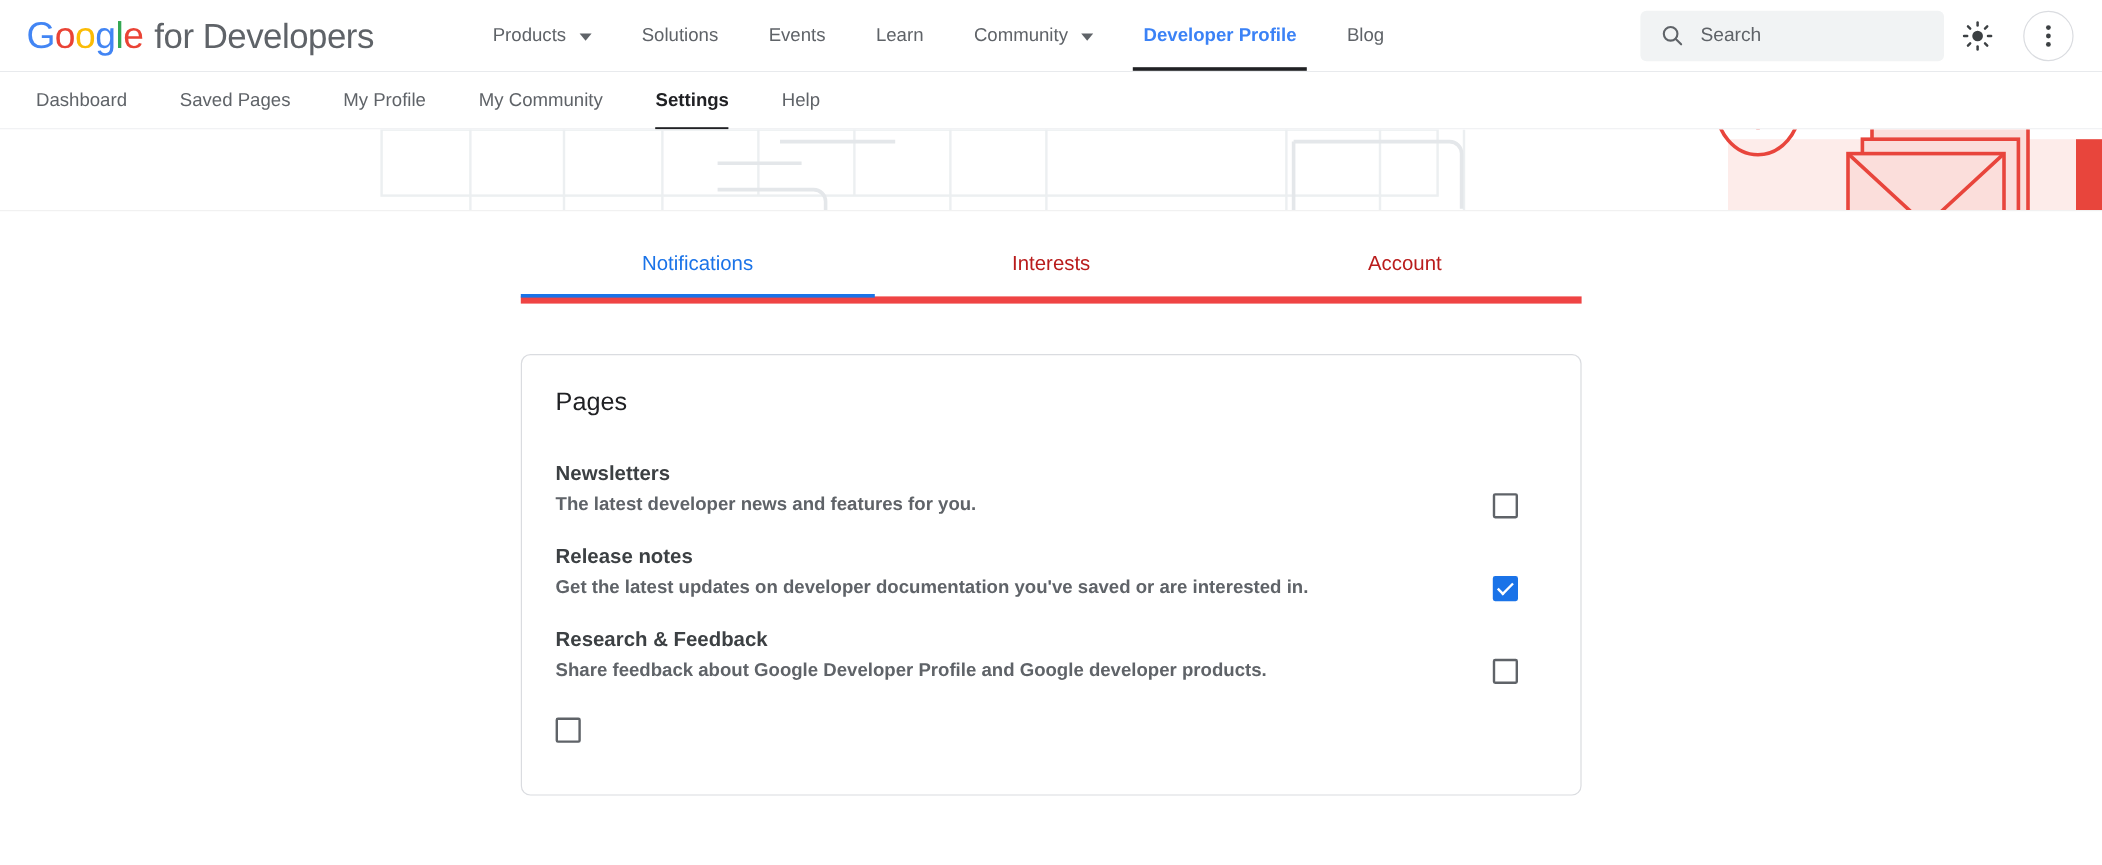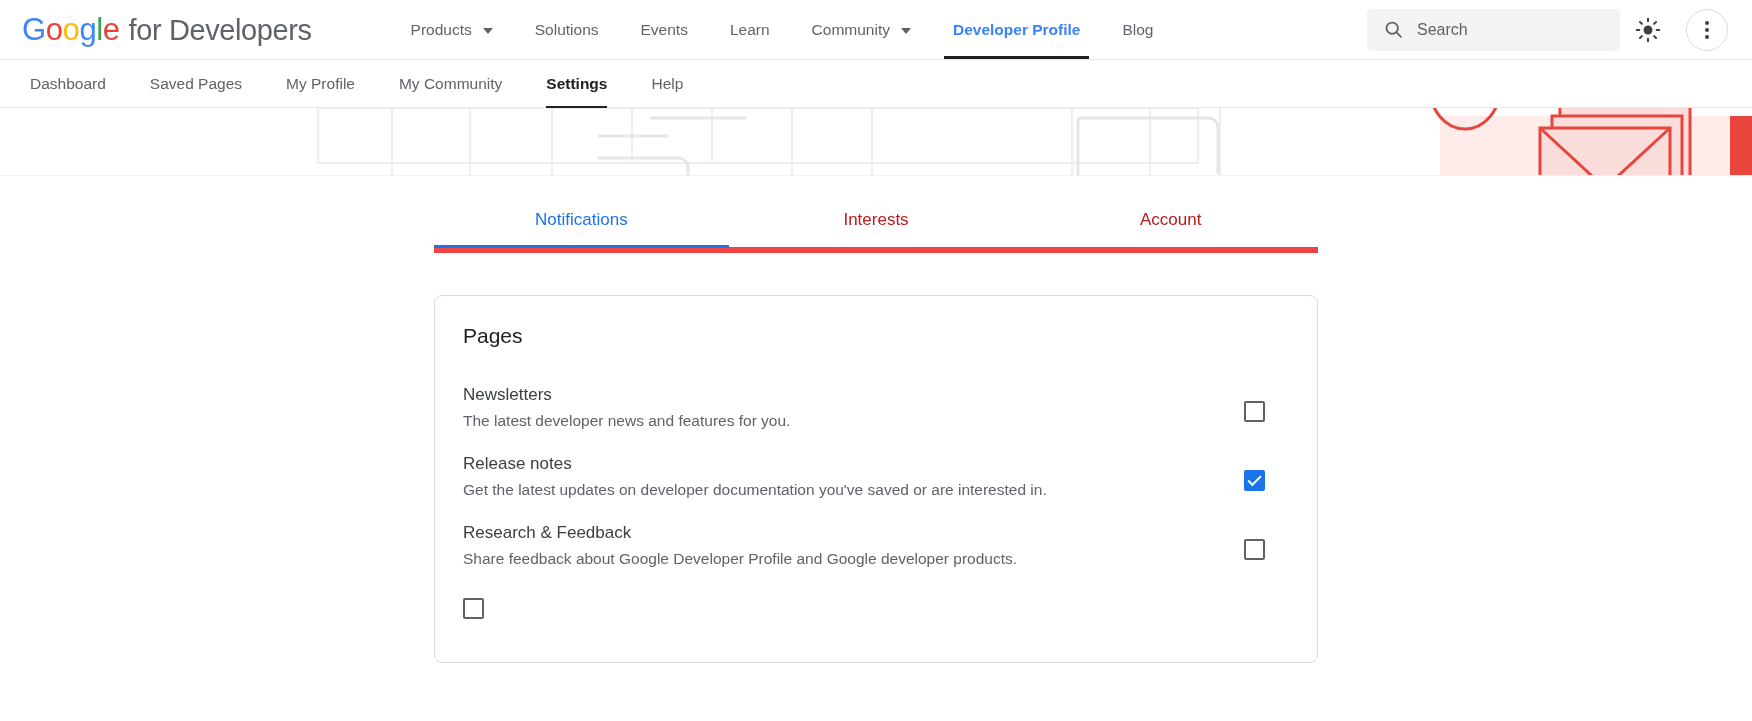--- a/index.html
+++ b/index.html
@@ -186,23 +186,24 @@
     background: #fff;
   }
   .card-title {
     font-size: 21px;
     color: #202124;
     margin-bottom: 28px;
     font-weight: 400;
   }
   .pref-row {
     display: flex;
-    align-items: center;
+    align-items: flex-end;
     justify-content: space-between;
     padding: 9px 0 13px 0;
+    font-weight: bold;
   }
   .pref-text { max-width: 700px; }
   .pref-title {
     font-size: 17px;
     color: #3c4043;
     margin-bottom: 6px;
   }
   .pref-desc {
     font-size: 15.5px;
     color: #5f6368;

